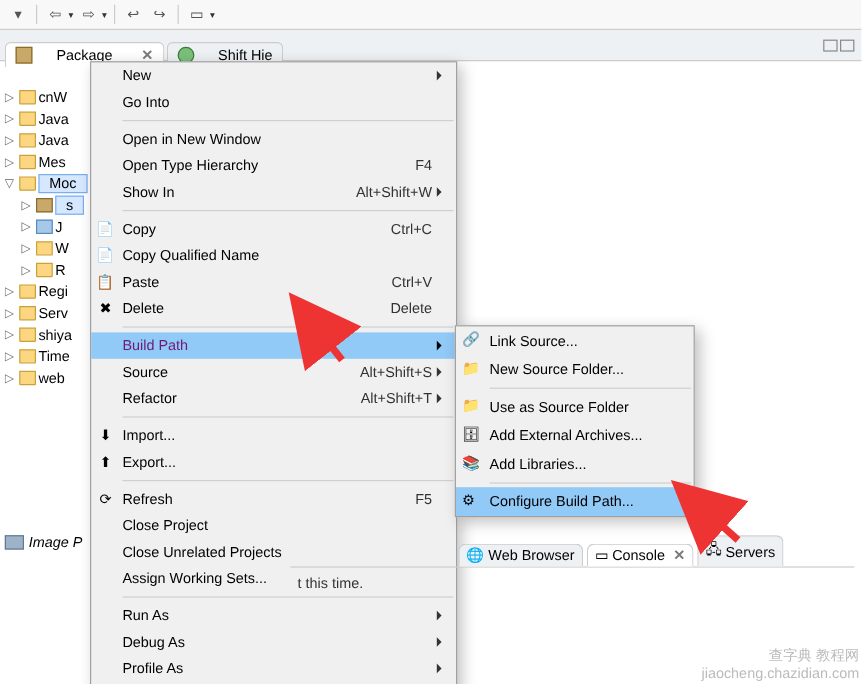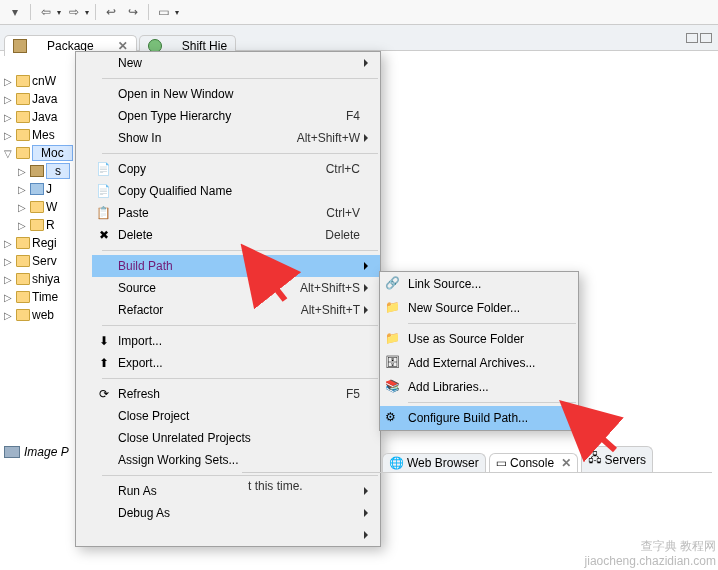--- a/index.html
+++ b/index.html
@@ -23,21 +23,21 @@
 
 .explorer { position: absolute; left: 4px; top: 72px; width: 88px; }
 .tree-row { display: flex; align-items: center; gap: 2px; height: 18px; white-space: nowrap; overflow: hidden; }
 .tree-arrow { font-size: 10px; color: #666; width: 10px; }
 .tree-icon { width: 14px; height: 12px; display: inline-block; }
 .folder-icon { background: #fcd681; border: 1px solid #c9a23b; border-radius: 0 0 1px 1px; }
 .proj-sel { background: #d6e8ff; border: 1px solid #7aaef0; padding: 0 8px; }
 
 
 .ctx-menu { position: absolute; left: 75px; top: 51px; width: 306px; background: #f0f0f0; border: 1px solid #a0a0a0; box-shadow: 4px 4px 12px rgba(0,0,0,0.25); }
-.ctx-item { display: flex; align-items: center; height: 22px; padding: 0 20px 0 26px; position: relative; color: #000; margin-left: 16px; }
+.ctx-item { display: flex; align-items: center; height: 22px; padding: 0 20px 0 26px; position: relative; color: #000; }
 .ctx-item.has-sub::after { content: ""; position: absolute; right: 8px; top: 7px; border: 4px solid transparent; border-left-color: #333; }
 .ctx-item.highlight { background: #91c9f7; color: #701a75; }
 .ctx-item.highlight.has-sub::after { border-left-color: #000; }
 .ctx-sep { height: 1px; background: #cfcfcf; margin: 4px 2px 4px 26px; }
 .ctx-shortcut { margin-left: auto; color: #333; }
 .ctx-icon { position: absolute; left: 4px; width: 16px; height: 16px; display: flex; align-items: center; justify-content: center; }
 
 
 .submenu { position: absolute; left: 379px; top: 271px; width: 200px; background: #f0f0f0; border: 1px solid #a0a0a0; box-shadow: 4px 4px 12px rgba(0,0,0,0.25); }
 .sub-item { display: flex; align-items: center; height: 24px; padding: 0 12px 0 28px; position: relative; }
@@ -175,20 +175,23 @@
   <span class="imgprev-icon"></span>
   <span>Image P</span>
 </div>
 
 <div class="wm1">http://jiaocheng.chazidian.com</div>
 
 <div class="ctx-menu">
   <div class="ctx-item has-sub">
       <span>New</span>
     </div>
+  <div class="ctx-item">
+      <span>Go Into</span>
+    </div>
   <div class="ctx-sep"></div>
   <div class="ctx-item">
       <span>Open in New Window</span>
     </div>
   <div class="ctx-item">
       <span>Open Type Hierarchy</span>
       <span class="ctx-shortcut">F4</span>
     </div>
   <div class="ctx-item has-sub">
       <span>Show In</span>
@@ -249,20 +252,23 @@
     </div>
   <div class="ctx-item">
       <span>Assign Working Sets...</span>
     </div>
   <div class="ctx-sep"></div>
   <div class="ctx-item has-sub">
       <span>Run As</span>
     </div>
   <div class="ctx-item has-sub">
       <span>Debug As</span>
+    </div>
+  <div class="ctx-item has-sub">
+      <span>Profile As</span>
     </div>
   <div class="ctx-item has-sub"></div>
 </div>
 
 <div class="submenu">
   <div class="sub-item">
       <span class="sub-icon">🔗</span>
       <span>Link Source...</span>
     </div>
   <div class="sub-item">

